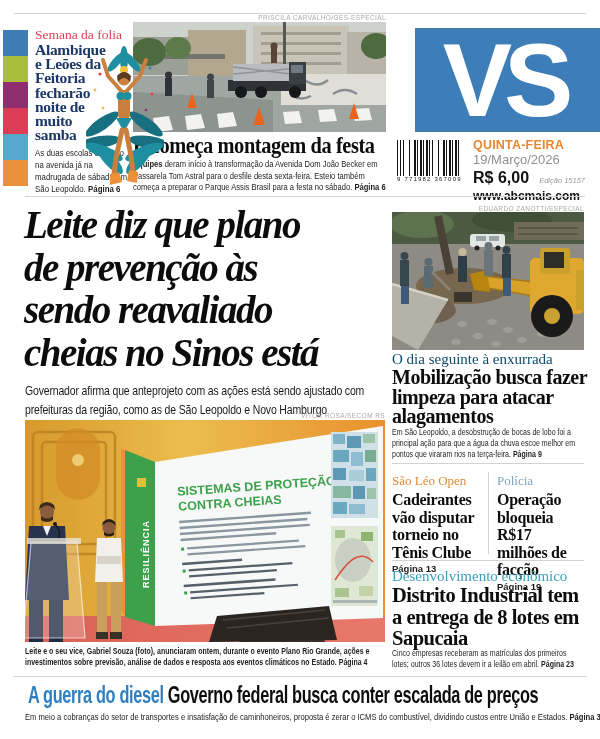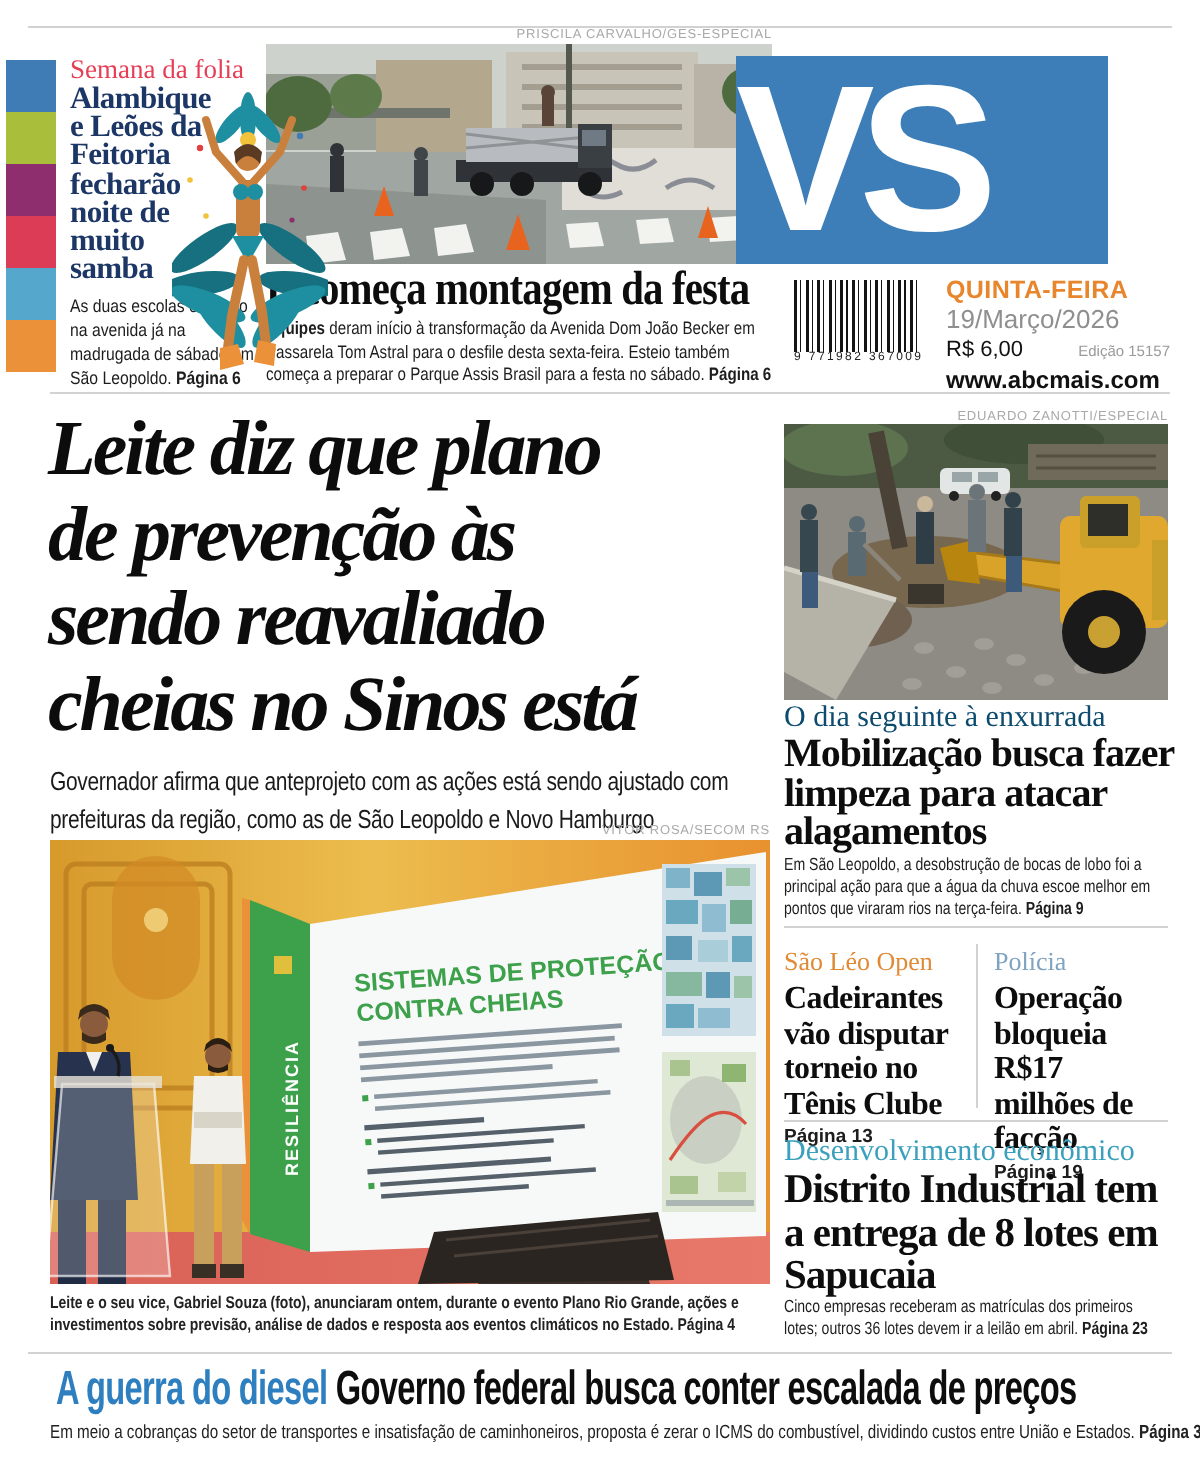--- a/index.html
+++ b/index.html
@@ -16,26 +16,26 @@
   
   .stripe{position:absolute;left:3px;width:25px;height:26px;}
   .kicker-red{font-size:13.5px;color:#e63e55;}
   .carn-line{font-weight:bold;font-size:15.5px;line-height:14.2px;color:#1c3766;letter-spacing:-.3px;white-space:nowrap;}
   .small-body{font-size:9px;line-height:12px;color:#1d1d1d;}
 
   
   .fest-head{font-weight:bold;font-size:24px;color:#0d0d0d;letter-spacing:-.5px;}
 
   
-  #logo-box{left:368px;top:28px;width:186px;height:104px;background:#3d7db8;display:flex;align-items:center;}
+  #logo-box{left:415px;top:28px;width:186px;height:104px;background:#3d7db8;display:flex;align-items:center;justify-content:center;}
   #logo-box .vs{font-weight:bold;font-size:104px;color:#fff;letter-spacing:-8px;line-height:104px;padding-right:8px;}
   .mh-day{font-weight:bold;font-size:12.5px;color:#e8862d;letter-spacing:.2px;}
   .mh-date{font-size:13px;color:#8f8f8f;}
-  .mh-price{font-weight:normal;font-size:11px;color:#111;}
-  .mh-ed{font-size:7.5px;color:#9a9a9a;}
+  .mh-price{font-weight:bold;font-size:16px;color:#111;}
+  .mh-ed{font-size:7.5px;color:#9a9a9a;font-style:italic;}
   .mh-site{font-weight:bold;font-size:12px;color:#111;}
   #barcode-bars{width:62px;height:36px;background:repeating-linear-gradient(90deg,#141414 0 1.5px,#fff 1.5px 3px,#141414 3px 3.6px,#fff 3.6px 5.8px);}
   .bc-digits{font-size:6px;letter-spacing:1.2px;color:#222;}
 
   
   .lead-line{font-family:"Liberation Serif",serif;font-weight:bold;font-size:39px;line-height:42.5px;letter-spacing:-1.5px;color:#0c0c0c;white-space:nowrap;font-style:italic;}
   .deck{font-size:13px;line-height:19px;color:#1a1a1a;letter-spacing:-.2px;}
   .caption{font-size:8.5px;line-height:11px;font-weight:bold;color:#222;}
 
   

